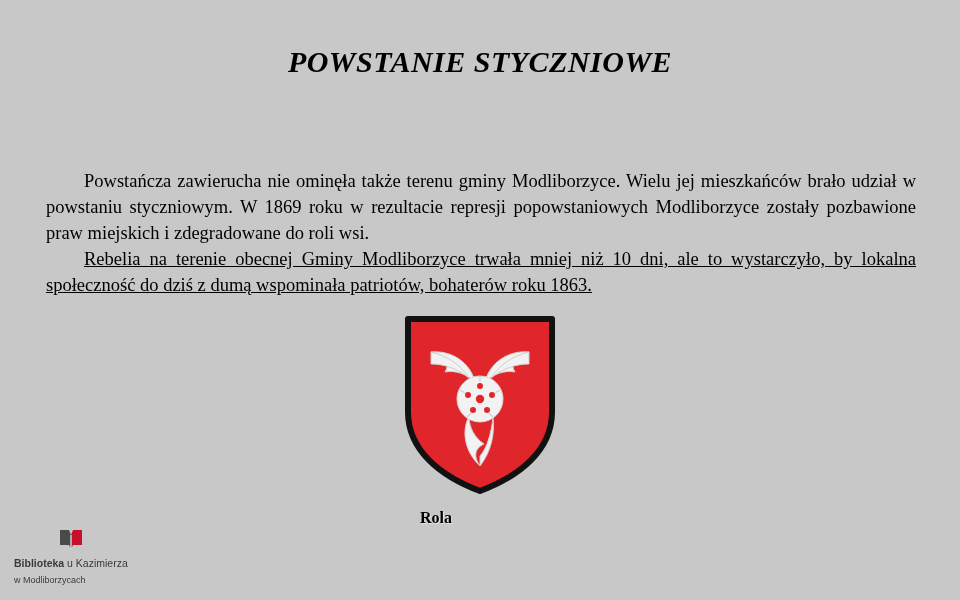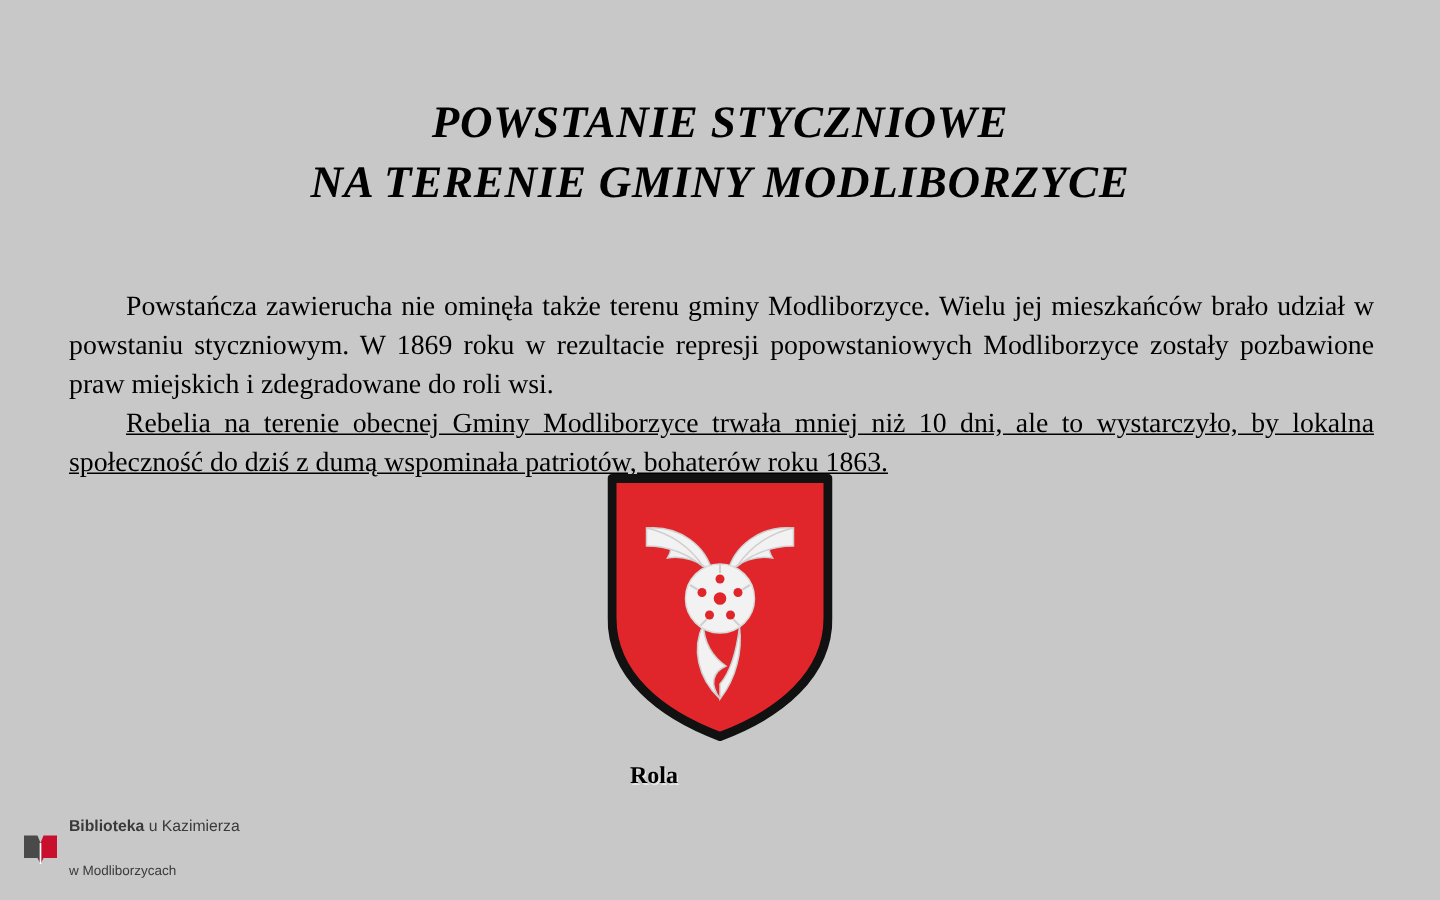--- a/index.html
+++ b/index.html
@@ -23,21 +23,20 @@
     box-sizing: border-box;
   }
 
   
   .title-block {
     position: absolute;
     top: 42px;
     left: 0;
     width: 960px;
     text-align: center;
-    margin-top: 20px;
   }
   .title-line {
     font-family: "Liberation Serif", serif;
     font-weight: bold;
     font-style: italic;
     font-size: 30px;
     line-height: 40px;
     letter-spacing: 0.5px;
     color: #000;
     white-space: nowrap;
@@ -47,21 +46,20 @@
   .body-block {
     position: absolute;
     top: 168px;
     left: 46px;
     width: 870px;
     font-family: "Liberation Serif", serif;
     font-size: 18.5px;
     line-height: 26px;
     color: #000;
     text-align: justify;
-    margin-top: 24px;
   }
   .para {
     text-indent: 38px;
     margin: 0;
   }
   .para + .para {
     margin-top: 0px;
     text-decoration: underline;
   }
 
@@ -101,20 +99,21 @@
   }
 
   
   .footer-logo {
     position: absolute;
     left: 14px;
     bottom: 14px;
     display: flex;
     align-items: center;
     gap: 6px;
+    flex-direction: column;
   }
   .logo-mark {
     width: 26px;
     height: 26px;
     flex: 0 0 26px;
   }
   .logo-text {
     font-family: "Liberation Sans", sans-serif;
     color: #3a3a3a;
     line-height: 11px;
@@ -123,31 +122,30 @@
     display: block;
     font-size: 10.5px;
     font-weight: bold;
   }
   .logo-text .l1 .thin {
     font-weight: normal;
   }
   .logo-text .l2 {
     display: block;
     font-size: 9px;
-    margin-top: 18px;
+    margin-top: 6px;
   }
 </style>
 </head>
 <body>
 
 <div class="slide">
 
   <div class="title-block">
     <div class="title-line">POWSTANIE STYCZNIOWE</div>
-    <div class="title-line">NA TERENIE GMINY MODLIBORZYCE</div>
   </div>
 
   <div class="body-block">
     <p class="para">Powstańcza zawierucha nie ominęła także terenu gminy Modliborzyce. Wielu jej mieszkańców brało udział w powstaniu styczniowym. W 1869 roku w rezultacie represji popowstaniowych Modliborzyce zostały pozbawione praw miejskich i zdegradowane do roli wsi.</p>
     <p class="para">Rebelia na terenie obecnej Gminy Modliborzyce trwała mniej niż 10 dni, ale to wystarczyło, by lokalna społeczność do dziś z dumą wspominała patriotów, bohaterów roku 1863.</p>
   </div>
 
   <div class="coa-wrap">
     <span class="coa-frame">
       <svg class="coa-svg" viewBox="0 0 150 178" xmlns="http://www.w3.org/2000/svg">

